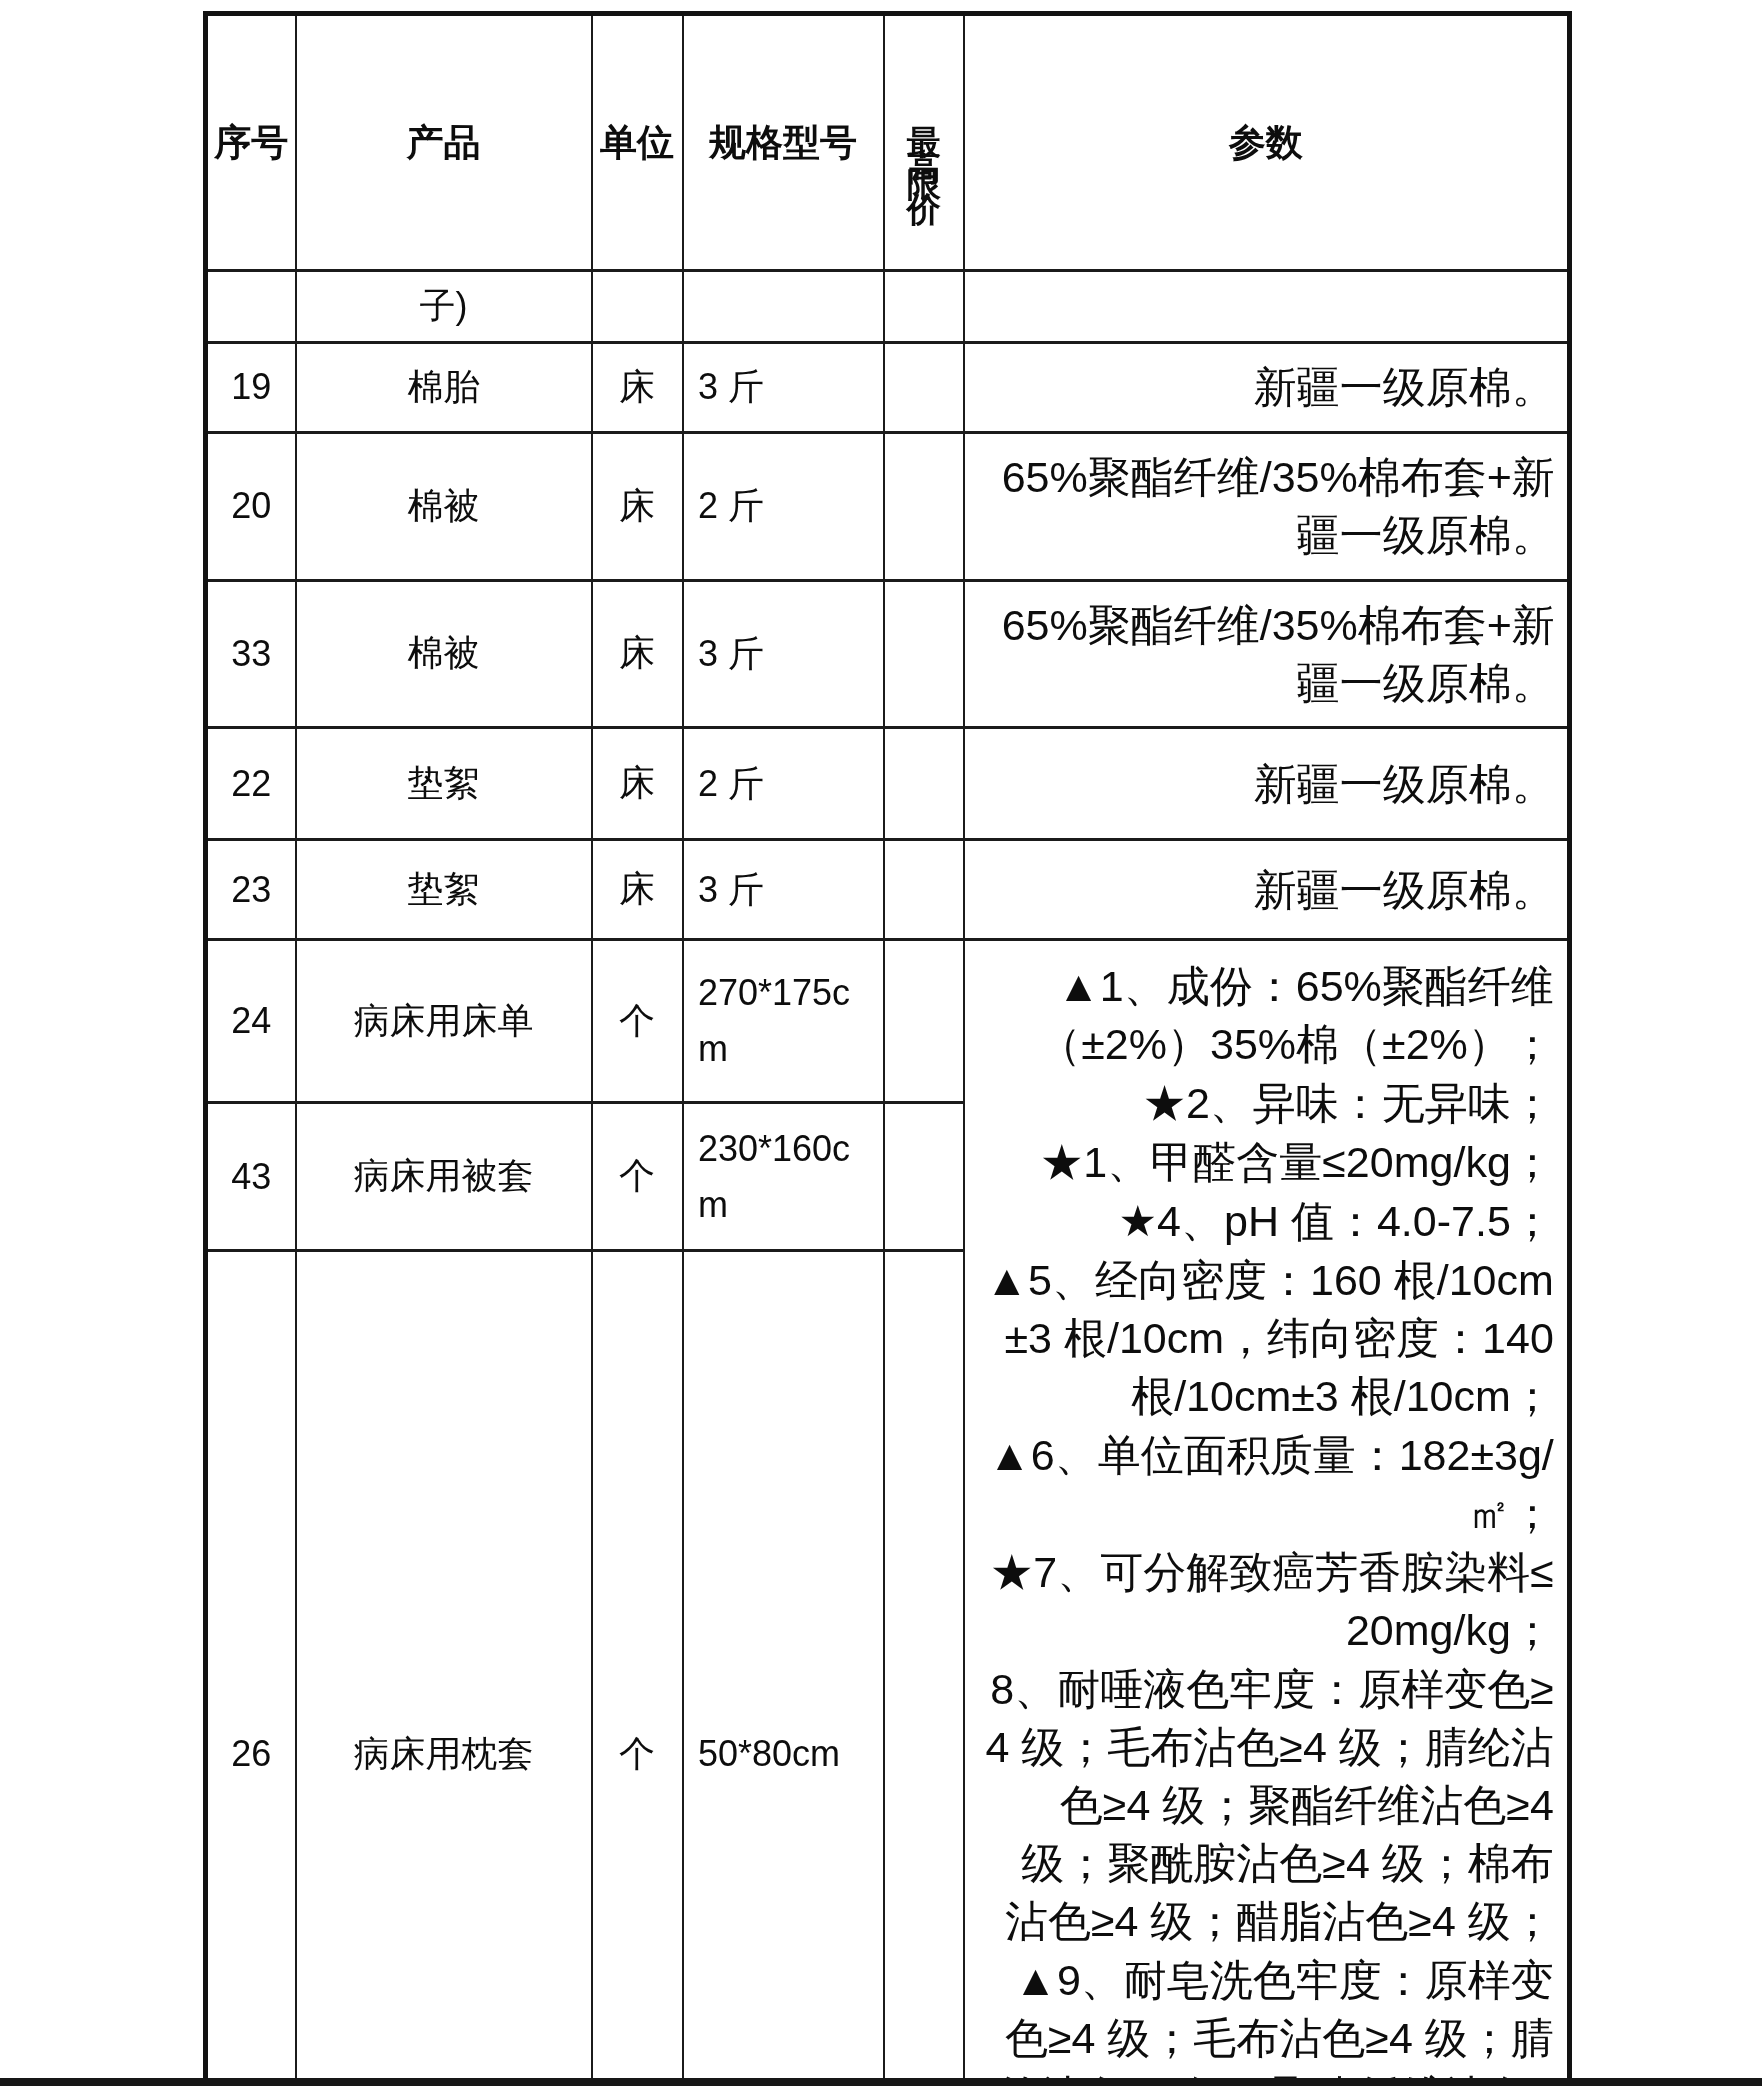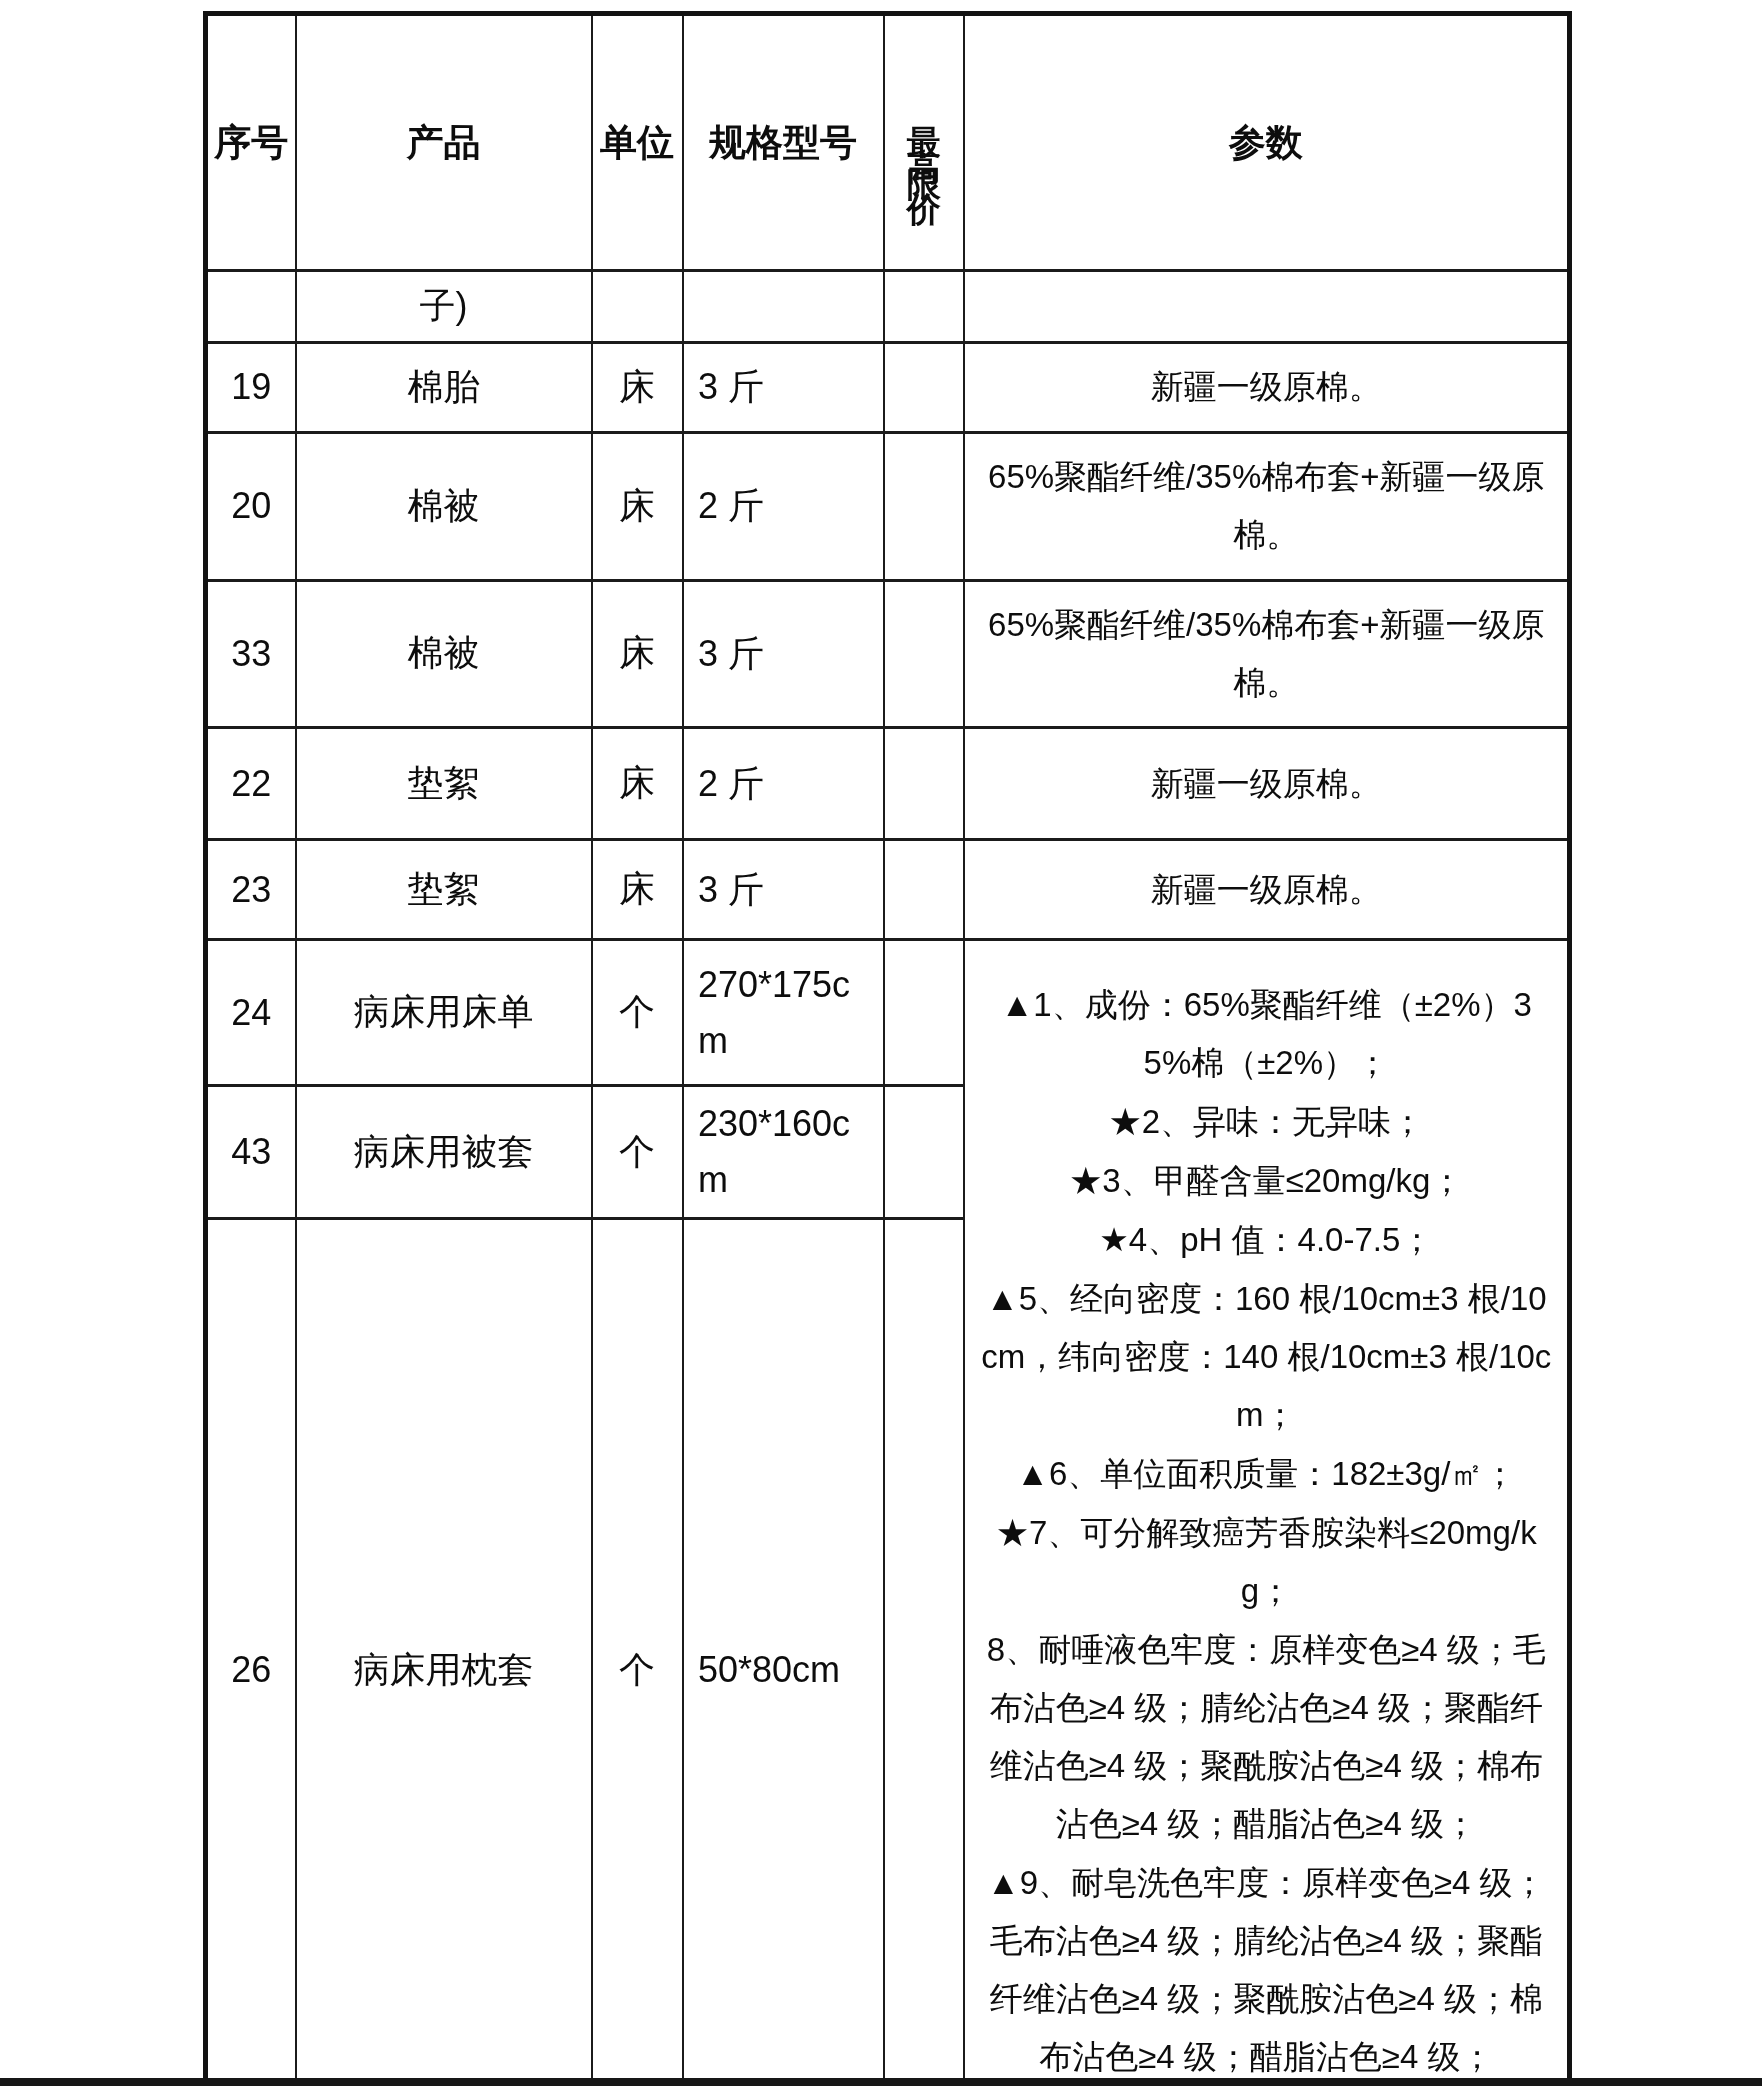--- a/index.html
+++ b/index.html
@@ -53,25 +53,25 @@
   }
   td.c-center{text-align:center;}
   td.c-spec-cell{
     text-align:left;
     padding-left:14.4px;
     padding-right:27px;
     word-break:break-all;
     line-height:56px;
   }
   td.c-params-cell{
-    text-align:center;
+    text-align:right;
     padding:14.4px 12.2px 14.4px 13.3px;
     word-break:break-all;
     line-height:58px;
-    font-size:33px;
+    font-size:43px;
   }
   td.c-params-cell p{
     margin:1px;
     line-height:58px;
   }
   tr.h-head{height:257px;}
   tr.h-cont{height:72px;}
   tr.h-r19{height:71px;}
   tr.h-r20{height:129px;}
   tr.h-r21{height:142px;}
@@ -172,21 +172,21 @@
 
     <tr class="h-r24">
       <td class="c-center">24</td>
       <td class="c-center">病床用床单</td>
       <td class="c-center">个</td>
       <td class="c-spec-cell">270*175cm</td>
       <td class="c-center"></td>
       <td class="c-params-cell" rowspan="3">
         <p>▲1、成份：65%聚酯纤维（±2%）35%棉（±2%）；</p>
         <p>★2、异味：无异味；</p>
-        <p>★3、甲醛含量≤20mg/kg；</p>
+        <p>★1、甲醛含量≤20mg/kg；</p>
         <p>★4、pH 值：4.0-7.5；</p>
         <p>▲5、经向密度：160 根/10cm±3 根/10cm，纬向密度：140 根/10cm±3 根/10cm；</p>
         <p>▲6、单位面积质量：182±3g/㎡；</p>
         <p>★7、可分解致癌芳香胺染料≤20mg/kg；</p>
         <p>8、耐唾液色牢度：原样变色≥4 级；毛布沾色≥4 级；腈纶沾色≥4 级；聚酯纤维沾色≥4 级；聚酰胺沾色≥4 级；棉布沾色≥4 级；醋脂沾色≥4 级；</p>
         <p>▲9、耐皂洗色牢度：原样变色≥4 级；毛布沾色≥4 级；腈纶沾色≥4 级；聚酯纤维沾色≥4 级；聚酰胺沾色≥4 级；棉布沾色≥4 级；醋脂沾色≥4 级；</p>
       </td>
     </tr>
 
     <tr class="h-r25">

